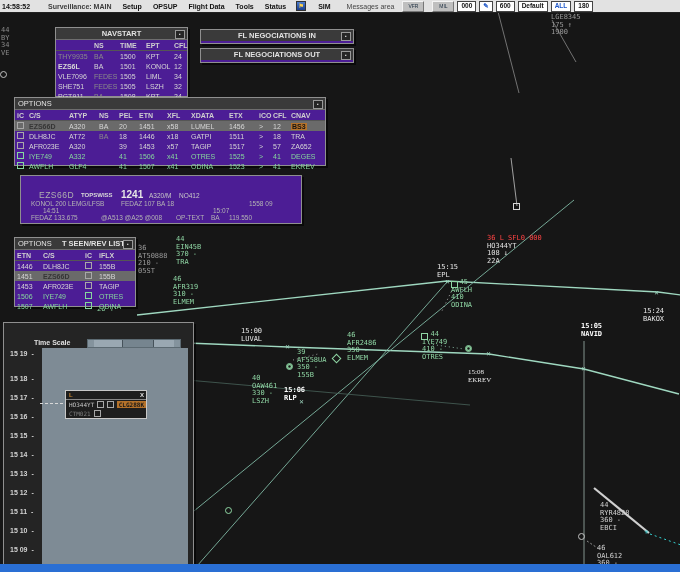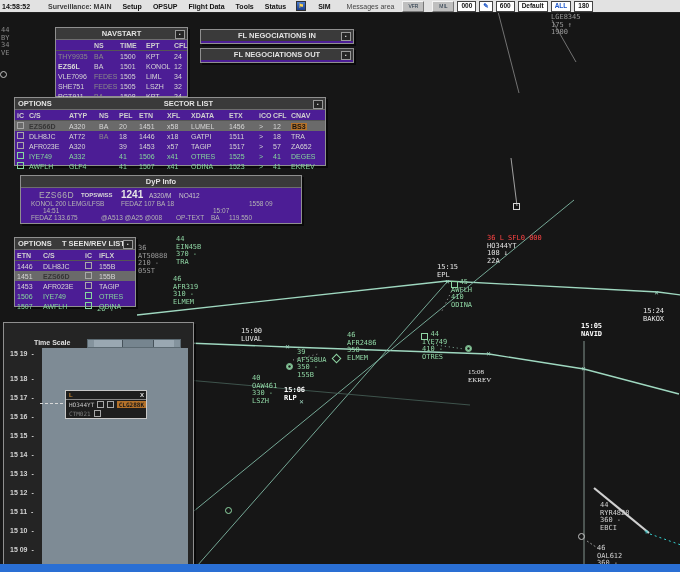--- a/index.html
+++ b/index.html
@@ -24,21 +24,21 @@
   
   #rsvg{position:absolute;left:0;top:0;}
   .rlabel{position:absolute;font:7px "DejaVu Sans Mono",monospace;line-height:7.5px;white-space:pre;cursor:default;}
   .rlabel.b{font-weight:bold;}
   .sym{position:absolute;}
   
   .panel{position:absolute;background:#4c1d95;border:1px solid #8f8f8f;box-shadow:2px 2px 0 rgba(0,0,0,.55);}
   .ptitle{position:relative;height:11px;background:#3a3a3a;border-bottom:1px solid #6e6e6e;
     color:#e2e2e2;font:bold 7.5px "Liberation Sans",sans-serif;display:flex;align-items:center;}
   .ptitle .ctr{flex:1;text-align:center;}
-  .ptitle .corner{margin-left:3px;font-weight:bold;}
+  .ptitle .corner{margin-left:3px;font-weight:normal;}
   .pbtn{position:absolute;right:2px;top:2px;width:8px;height:7px;border:1px solid #999;background:#262626;
     color:#d8d8d8;font:5px "Liberation Sans",sans-serif;line-height:6px;text-align:center;}
   .thead,.trow{display:grid;align-items:center;height:10px;font:7px "Liberation Sans",sans-serif;color:#d6d6d6;padding:0 2px;}
   .thead{font-weight:bold;color:#cfcfcf;border-bottom:1px solid #555;}
   .trow .b{font-weight:bold;}
   .trow .dim{color:#8a8a8a;}
   .trow.green, .trow .green{color:#86d79e;}
   .trow.sel{background:#6a6a6a;}
   .trow.sel .cs-dark{color:#353535;font-weight:bold;}
   .cb{width:5px;height:5px;border:1px solid #a8a8a8;display:inline-block;background:transparent;}
@@ -204,21 +204,20 @@
   <div class="panel" style="left:200px;top:48px;width:152px;height:13px;">
     <div class="ptitle" style="height:11px;border-bottom:none;">
       <span class="ctr">FL NEGOCIATIONS OUT</span>
       <span class="pbtn">▪</span>
     </div>
   </div>
 
   <div class="panel" id="sector" style="left:14px;top:97px;width:310px;height:67px;">
     <div class="ptitle">
       <span class="corner">OPTIONS</span>
-      <span class="ctr">SECTOR LIST</span>
       <span class="pbtn">▪</span>
     </div>
     <div class="thead sec-g">
         <span>iC</span>
         <span>C/S</span>
         <span>ATYP</span>
         <span>NS</span>
         <span>PEL</span>
         <span>ETN</span>
         <span>XFL</span>
@@ -296,23 +295,20 @@
           <span>ODINA</span>
           <span>1523</span>
           <span>&gt;</span>
           <span>41</span>
           <span>EKREV</span>
         </div>
       </div>
   </div>
 
   <div class="panel" id="dyp" style="left:20px;top:175px;width:280px;height:47px;">
-    <div class="ptitle">
-      <span class="ctr">DyP Info</span>
-    </div>
     <span class="dline cs" style="left:18px;top:14px;">EZS66D</span>
     <span class="dline radio" style="left:60px;top:16px;">TOPSWISS</span>
     <span class="dline sq" style="left:100px;top:13px;">1241</span>
     <span class="dline" style="left:128px;top:16px;color:#c8c8c8;">A320/M</span>
     <span class="dline" style="left:158px;top:16px;color:#c8c8c8;">NO412</span>
     <span class="dline" style="left:10px;top:24px;">KONOL 200 LEMG/LFSB</span>
     <span class="dline" style="left:100px;top:24px;">FEDAZ 107 BA 18</span>
     <span class="dline" style="left:228px;top:24px;">1558 09</span>
     <span class="dline" style="left:22px;top:31px;">14:51</span>
     <span class="dline" style="left:192px;top:31px;">15:07</span>

